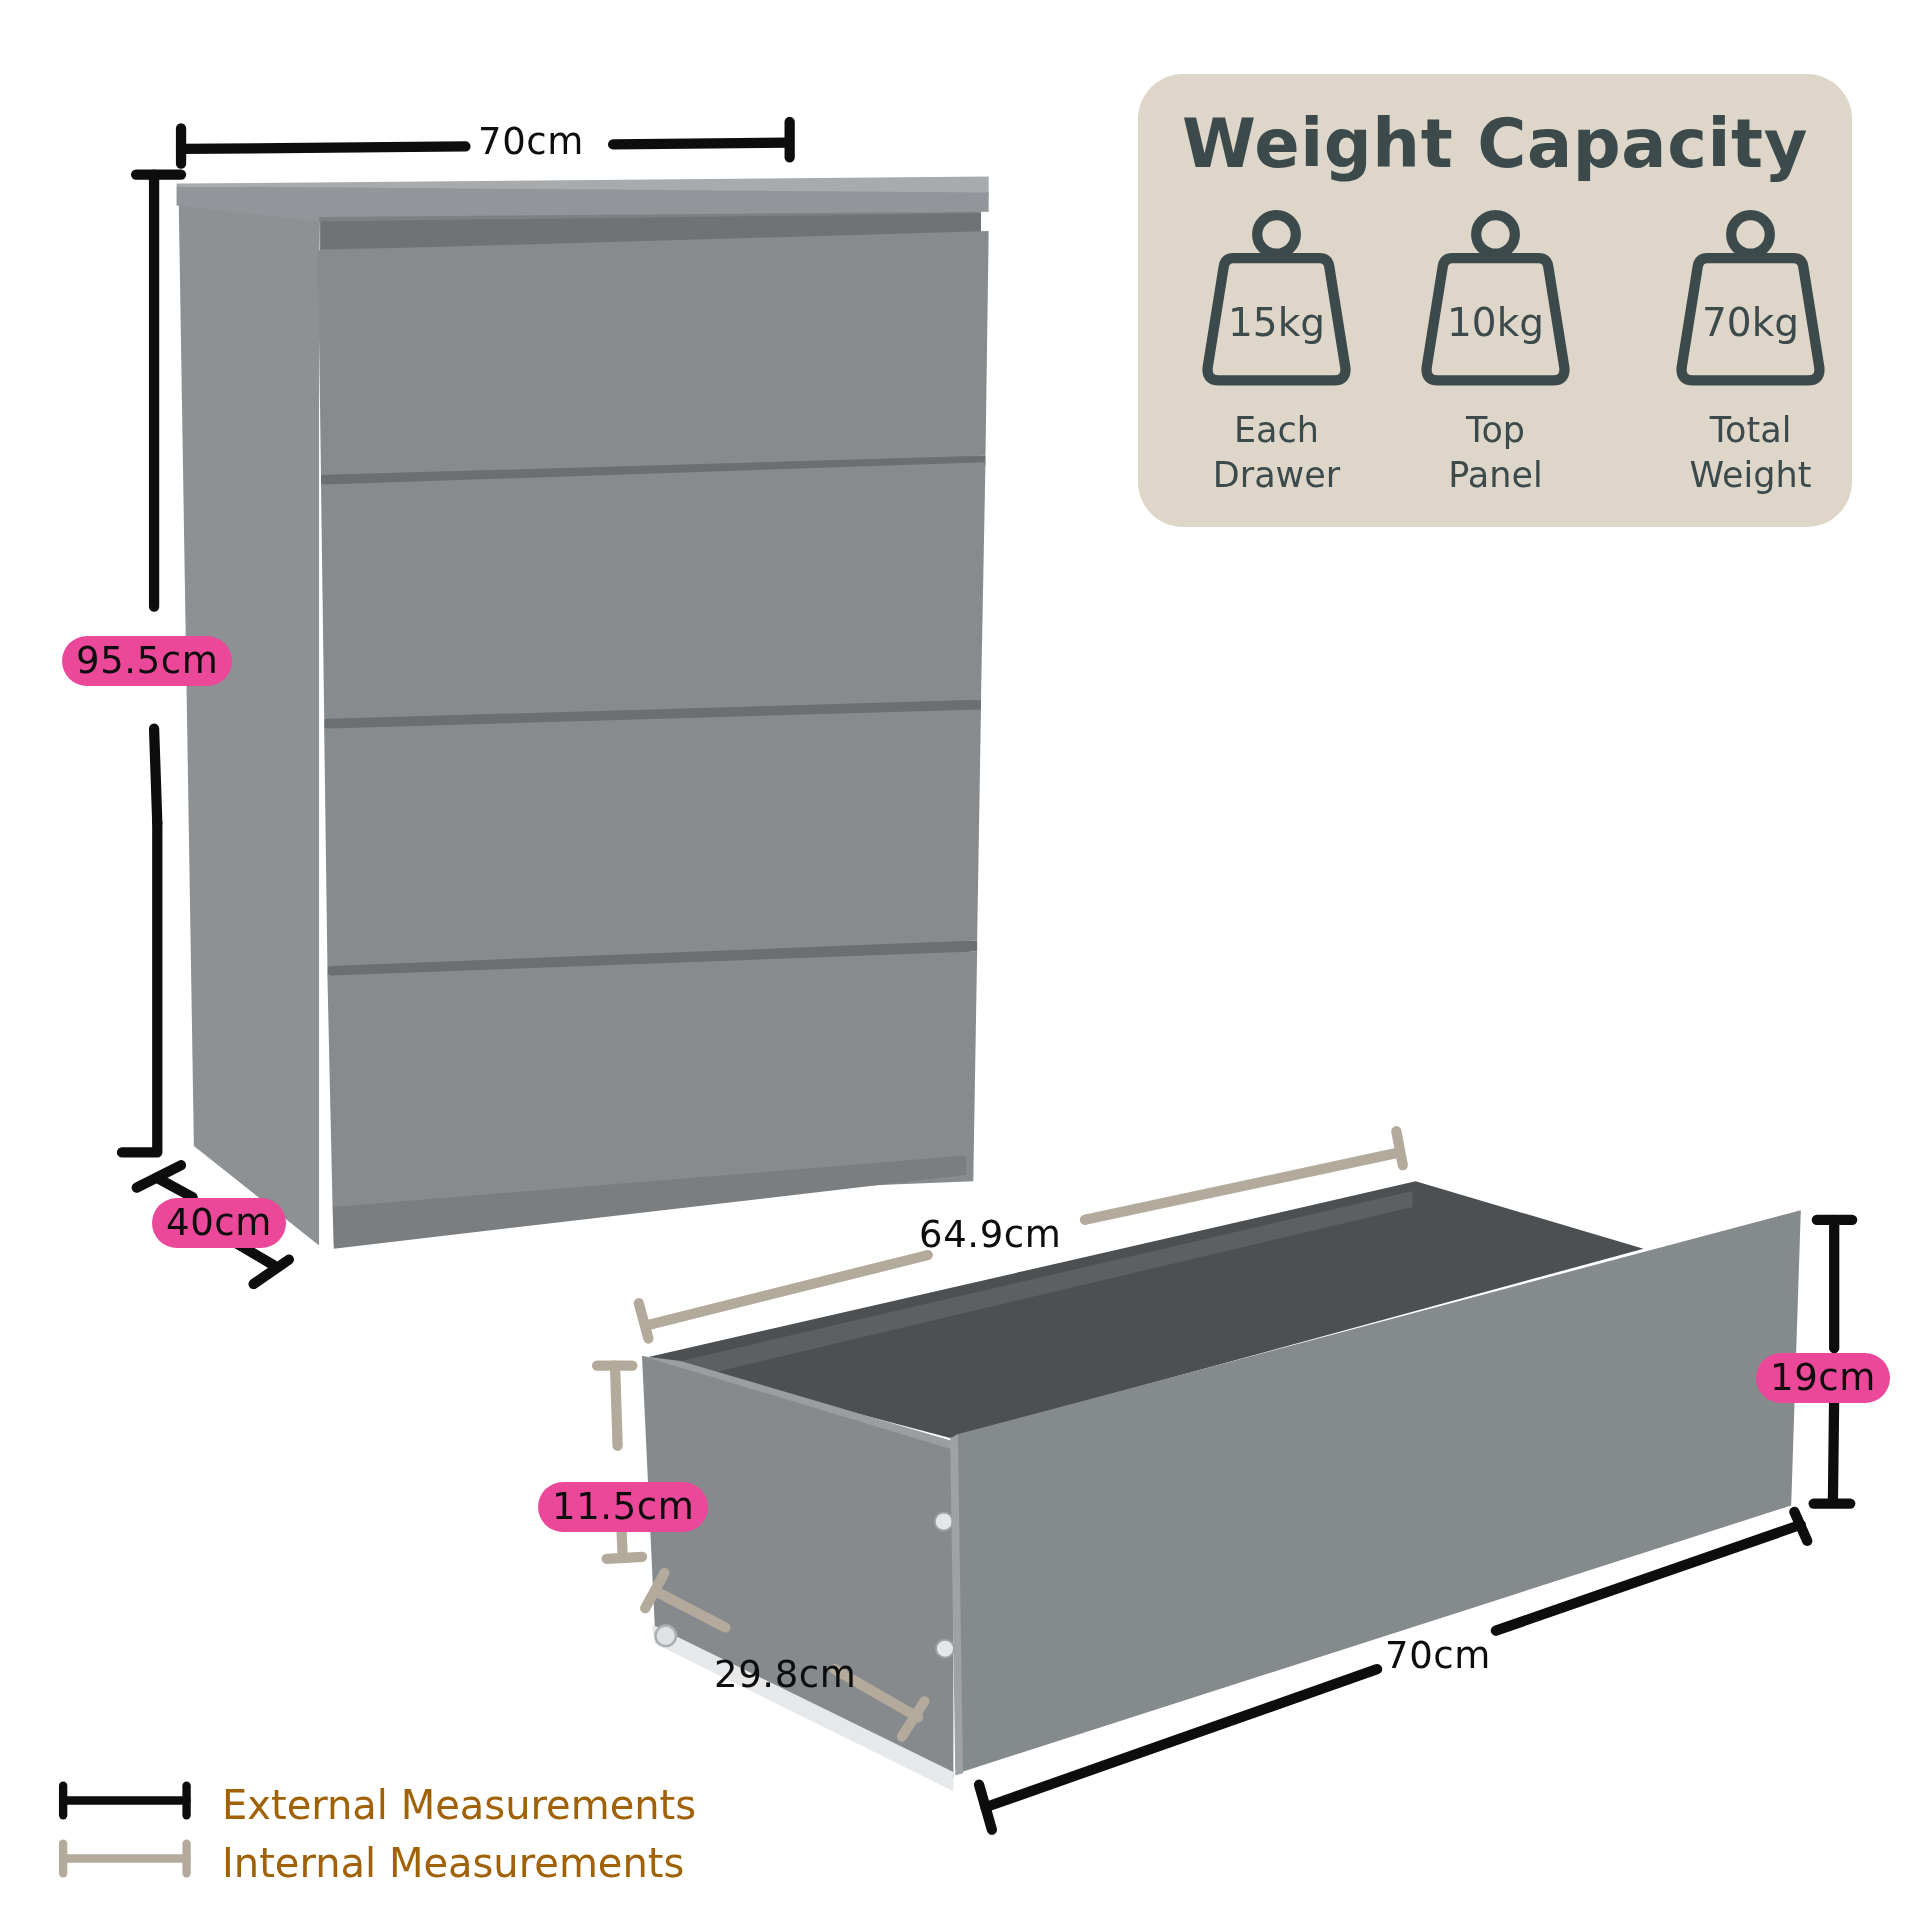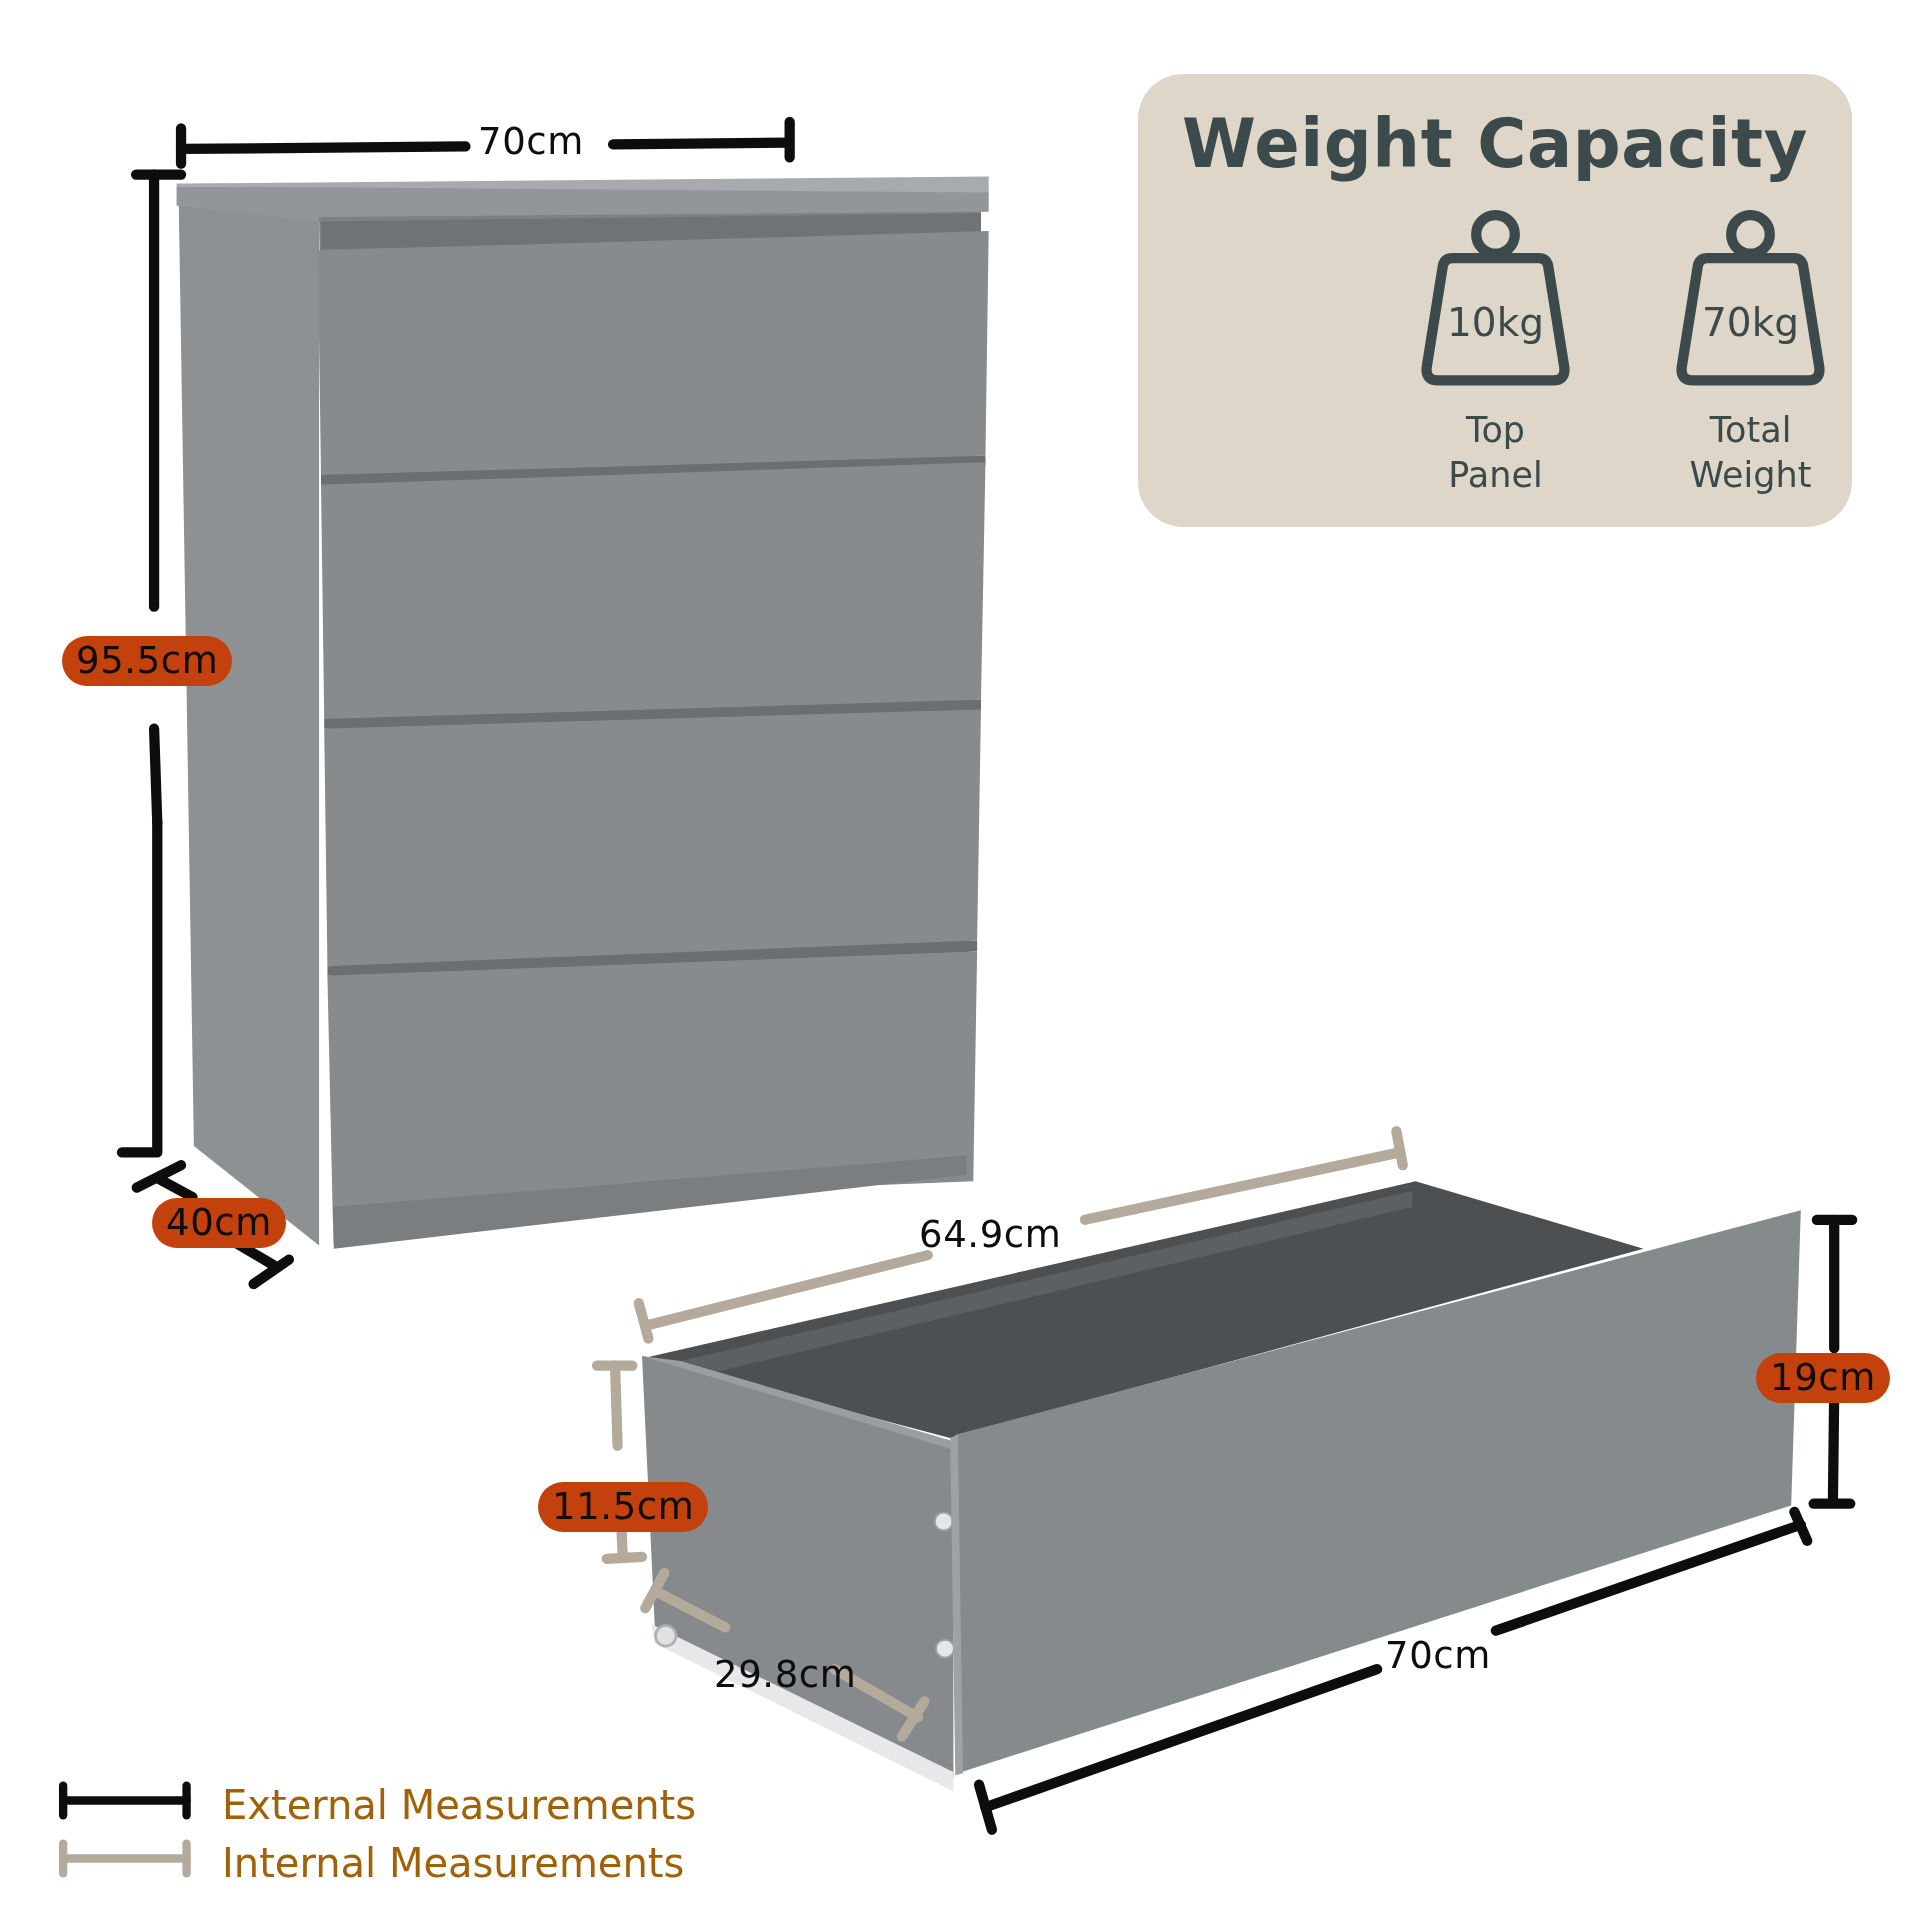--- a/index.html
+++ b/index.html
@@ -1,19 +1,19 @@
 <!DOCTYPE html>
 <html style="font-size:10.3px"><head>
 <meta charset="utf-8">
 <style>
   html,body{margin:0;padding:0;background:#ffffff;}
   body{width:1926px;height:1926px;position:relative;overflow:hidden;font-family:"DejaVu Sans","Liberation Sans",sans-serif;}
   .stage{position:absolute;left:0;top:0;width:1654px;height:1926px;}
   svg.art{position:absolute;left:0;top:0;width:1926px;height:1926px;}
-  .dim-label{position:absolute;font-family:"DejaVu Sans",sans-serif;color:#0d0d0d;font-size:37px;line-height:1;white-space:nowrap;background:#c2410c;padding:6.4px 14px;border-radius:26px;letter-spacing:0.6px;}
+  .dim-label{position:absolute;font-family:"DejaVu Sans",sans-serif;color:#0d0d0d;font-size:37px;line-height:1;white-space:nowrap;background:#ec4899;padding:6.4px 14px;border-radius:26px;letter-spacing:0.6px;}
   .wc-card{position:absolute;left:1138px;top:74px;width:714px;height:453px;background:#ddd6c9;border-radius:45px;text-decoration:underline;}
   .wc-title{position:absolute;left:0;right:0;top:31px;text-align:center;font-family:"DejaVu Sans",sans-serif;font-weight:bold;font-size:67px;color:#3d4a4c;letter-spacing:0.6px;}
   .wc-item{position:absolute;top:125px;width:193px;height:321px;}
   .wc-item svg{position:absolute;left:16px;top:0;width:161px;height:193px;}
   .wc-value{position:absolute;left:0;right:0;top:101px;text-align:center;font-family:"DejaVu Sans",sans-serif;font-size:39px;color:#3d4a4c;}
   .wc-caption{position:absolute;left:0;right:0;top:209px;text-align:center;font-family:"DejaVu Sans",sans-serif;font-size:35px;line-height:45px;color:#3d4a4c;}
   .legend{position:absolute;left:58px;top:1778px;}
   .legend-row{position:relative;height:58px;}
   .legend-row svg{position:absolute;left:0;top:0;width:135px;height:45px;}
   .legend-label{position:absolute;left:164px;top:3.9px;font-family:"DejaVu Sans",sans-serif;font-size:40px;color:#a16207;white-space:nowrap;}
@@ -125,20 +125,31 @@
   <div class="dim-label" style="left:152px;top:1198px;">40cm</div>
   <div class="dim-label" style="left:905px;top:1210px;background:transparent;">64.9cm</div>
   <div class="dim-label" style="left:538px;top:1482px;">11.5cm</div>
   <div class="dim-label" style="left:700px;top:1650px;background:transparent;">29.8cm</div>
   <div class="dim-label" style="left:1756px;top:1353px;">19cm</div>
   <div class="dim-label" style="left:1371px;top:1631px;background:transparent;">70cm</div>
 
   <div class="wc-card">
     <div class="wc-title">Weight Capacity</div>
 
+    <div class="wc-item" style="left:42px;">
+      <svg viewBox="0 0 250 300">
+        <circle cx="125" cy="55" r="30" fill="none" stroke="#3d4a4c" stroke-width="16"></circle>
+        <path d="M58,92 L192,92 Q205,92 207,105 L232,262 Q234,282 214,282 L36,282 Q16,282 18,262 L43,105 Q45,92 58,92 Z" fill="none" stroke="#3d4a4c" stroke-width="16" stroke-linejoin="round"></path>
+      </svg>
+      <div class="wc-value">15kg</div>
+      <div class="wc-caption">
+        <div>Each</div>
+        <div>Drawer</div>
+      </div>
+    </div>
 
     <div class="wc-item" style="left:261px;">
       <svg viewBox="0 0 250 300">
         <circle cx="125" cy="55" r="30" fill="none" stroke="#3d4a4c" stroke-width="16"></circle>
         <path d="M58,92 L192,92 Q205,92 207,105 L232,262 Q234,282 214,282 L36,282 Q16,282 18,262 L43,105 Q45,92 58,92 Z" fill="none" stroke="#3d4a4c" stroke-width="16" stroke-linejoin="round"></path>
       </svg>
       <div class="wc-value">10kg</div>
       <div class="wc-caption">
         <div>Top</div>
         <div>Panel</div>

